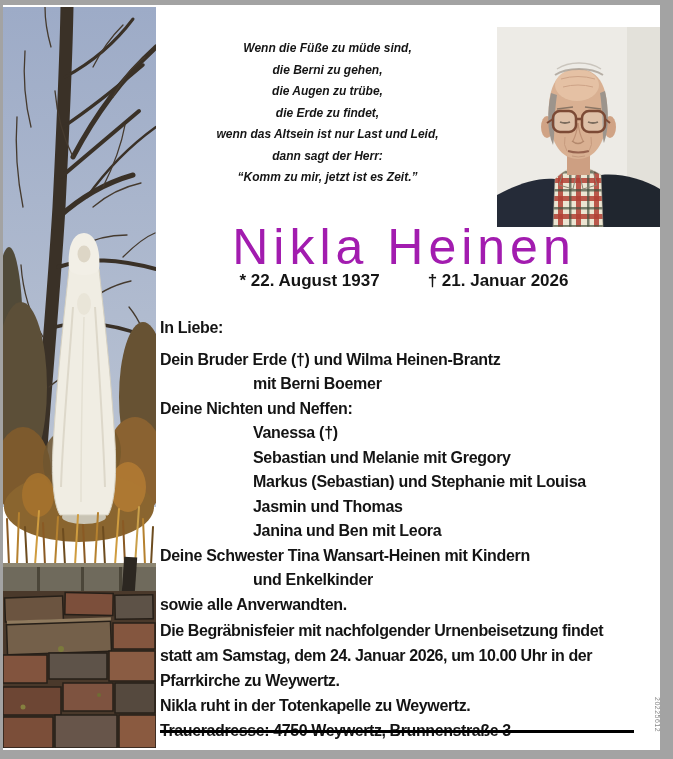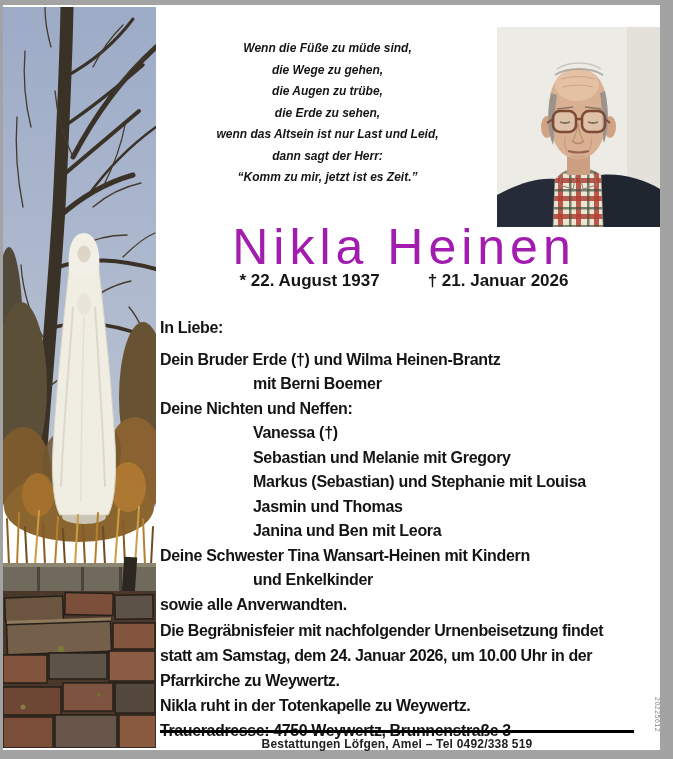--- a/index.html
+++ b/index.html
@@ -167,23 +167,23 @@
       <rect x="52" y="708" width="62" height="33" fill="#67554a"></rect>
       <rect x="116" y="708" width="37" height="33" fill="#8a5a40"></rect>
       <circle cx="58" cy="642" r="3" fill="#7c7a3c" stroke="none"></circle>
       <circle cx="20" cy="700" r="2.5" fill="#85803f" stroke="none"></circle>
       <circle cx="96" cy="688" r="2" fill="#6f6d33" stroke="none"></circle>
     </g>
   </svg>
 
   <div class="poem">
     <div>Wenn die Füße zu müde sind,</div>
-    <div>die Wege zu gehen,</div>
+    <div>die Berni zu gehen,</div>
     <div>die Augen zu trübe,</div>
-    <div>die Erde zu sehen,</div>
+    <div>die Erde zu findet,</div>
     <div>wenn das Altsein ist nur Last und Leid,</div>
     <div>dann sagt der Herr:</div>
     <div>“Komm zu mir, jetzt ist es Zeit.”</div>
   </div>
 
   <svg class="portrait" viewBox="0 0 163 200" aria-hidden="true">
     <defs>
       <pattern id="plaid" width="18" height="18" patternUnits="userSpaceOnUse">
         <rect width="18" height="18" fill="#ece5d2"></rect>
         <rect x="0" y="7" width="18" height="5" fill="#b23f34" opacity="0.85"></rect>
@@ -264,16 +264,15 @@
 
   <div class="bodytext funeral">
     <div>Die Begräbnisfeier mit nachfolgender Urnenbeisetzung findet</div>
     <div>statt am Samstag, dem 24. Januar 2026, um 10.00 Uhr in der</div>
     <div>Pfarrkirche zu Weywertz.</div>
     <div>Nikla ruht in der Totenkapelle zu Weywertz.</div>
     <div>Traueradresse: 4750 Weywertz, Brunnenstraße 3</div>
   </div>
 
   <div class="rule"></div>
-  <div class="footer-line">Bestattungen Löfgen, Amel – Tel 0492/338 519</div>
   <div class="side-code">20225612</div>
 
 </div>
 
 </body></html>

